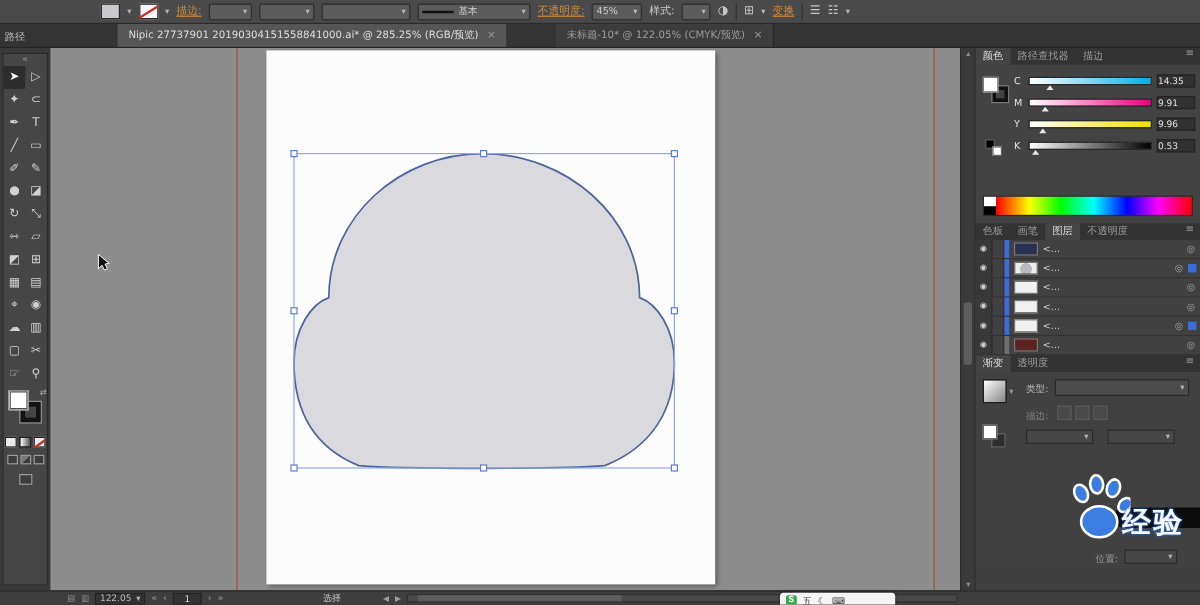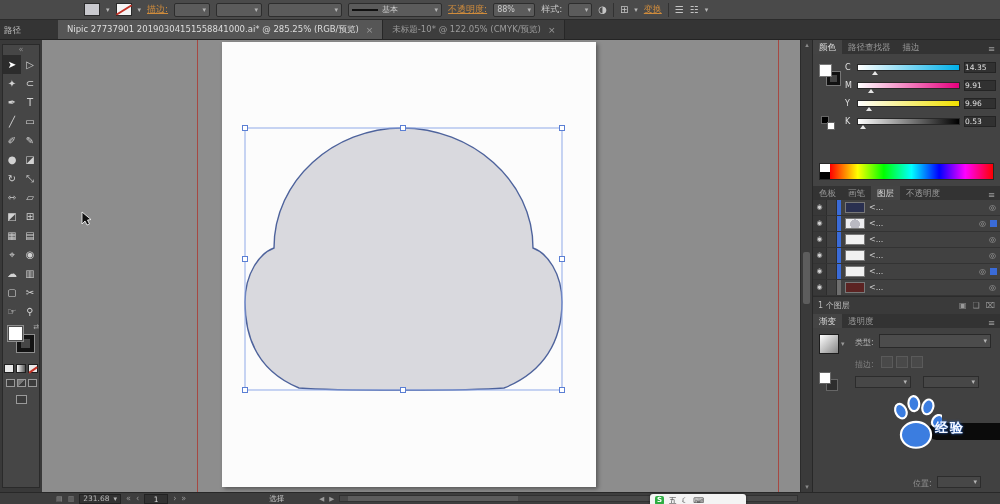--- a/index.html
+++ b/index.html
@@ -23,21 +23,21 @@
   .vsep { width:1px; height:14px; background:#323232; }
   .cic { color:#c5c5c5; font-size:10px; line-height:1; }
   .lineprev { width:26px; border-top:2px solid #111; display:inline-block; }
 
   
   #tbar { position:absolute; left:0; top:20px; width:1000px; height:20px; background:#343434;
           border-bottom:1px solid #242424; display:flex; align-items:stretch; }
   #pathlabel { position:absolute; left:4px; top:25px; font-size:8.5px; color:#bdbdbd; }
   .tabswrap { display:flex; margin-left:58px; }
   .dtab { display:flex; align-items:center; gap:7px; padding:0 9px; font-size:8.5px;
-          background:#3d3d3d; color:#9b9b9b; border-right:1px solid #272727; white-space:nowrap; }
+          background:#3d3d3d; color:#9b9b9b; border-right:1px solid #272727; white-space:nowrap;margin-left:40px; }
   .dtab.active { background:#565656; color:#dedede; }
   .tclose { font-size:9px; color:#9a9a9a; }
 
   
   #rail { position:absolute; left:0; top:40px; width:42px; height:452px; background:#393939; }
   #tpanel { position:absolute; left:2px; top:44px; width:38px; height:444px; background:#464646;
             border:1px solid #2a2a2a; }
   .thead { height:10px; text-align:center; color:#909090; font-size:8px; line-height:9px; }
   .tgrid { display:grid; grid-template-columns:18px 18px; }
   .tcell { height:19px; display:flex; align-items:center; justify-content:center;
@@ -65,21 +65,21 @@
               box-shadow:2px 2px 4px rgba(0,0,0,.38); }
   .guide { position:absolute; top:0; width:1px; height:452px; background:#a8403a; opacity:.9; }
   #vscroll { position:absolute; left:800px; top:40px; width:12px; height:452px; background:#3a3a3a;
              border-left:1px solid #2b2b2b; }
   .varrow { width:12px; height:10px; text-align:center; color:#8a8a8a; font-size:7px; line-height:10px; }
   .vthumb { position:absolute; left:2px; top:212px; width:7px; height:52px; background:#5d5d5d; border-radius:2px; }
 
   
   #dock { position:absolute; left:812px; top:40px; width:188px; height:452px; background:#3f3f3f;
           border-left:1px solid #282828; }
-  .ptabs { height:14px; background:#333333; display:flex; align-items:flex-end; font-size:8.5px; color:#9a9a9a; }
+  .ptabs { height:14px; background:#333333; display:flex; align-items:flex-start; font-size:8.5px; color:#9a9a9a; }
   .ptab { padding:0 6px; height:14px; line-height:14px; white-space:nowrap; }
   .ptab.active { background:#444444; color:#dddddd; }
   .pmenu { margin-left:auto; padding:0 5px; color:#9a9a9a; }
   #colorbody { position:relative; height:132px; background:#434343; }
   .cpfill { position:absolute; left:6px; top:10px; width:13px; height:13px; background:#fff; border:1px solid #777; }
   .cpstroke { position:absolute; left:14px; top:18px; width:13px; height:13px; border:3px solid #111; outline:1px solid #777; }
   .cpmini1 { position:absolute; left:8px; top:62px; width:8px; height:8px; background:#000; border:1px solid #666; }
   .cpmini2 { position:absolute; left:14px; top:68px; width:8px; height:8px; background:#fff; border:1px solid #666; }
   #channels { position:absolute; left:32px; top:4px; right:4px; }
   .chrow { display:flex; align-items:center; height:18px; gap:4px; }
@@ -125,21 +125,21 @@
          display:flex; align-items:center; justify-content:flex-end; padding:0 3px; color:#aaa; }
   .gddsm { position:absolute; height:12px; background:#474747; border:1px solid #2c2c2c;
            display:flex; align-items:center; justify-content:flex-end; padding:0 3px; color:#777; }
   .gsticon { position:absolute; width:12px; height:12px; border:1px solid #5a5a5a; background:#494949; }
   .gproxy1 { position:absolute; left:6px; top:44px; width:12px; height:12px; background:#fff; border:1px solid #666; }
   .gproxy2 { position:absolute; left:13px; top:51px; width:12px; height:12px; background:#2e2e2e; border:1px solid #666; }
 
   
   #wm { position:absolute; left:888px; top:395px; width:112px; height:72px; z-index:8; }
   #wmpill { position:absolute; left:40px; top:28px; width:72px; height:17px; background:#0b0b0b; border-radius:9px 0 0 9px; }
-  #wmtext { position:absolute; left:47px; top:24px; font-size:13px; font-weight:bold; color:#f5f8ff;
+  #wmtext { position:absolute; left:47px; top:24px; font-size:24px; font-weight:bold; color:#f5f8ff;
             text-shadow:0 0 3px #2b6bd4, 0 0 1px #2b6bd4; letter-spacing:2px; }
 
   
   #sbar { position:absolute; left:0; top:492px; width:1000px; height:12px; background:#3e3e3e;
           border-top:1px solid #282828; display:flex; align-items:center; gap:5px;
           padding-left:56px; font-size:7.5px; color:#b8b8b8; z-index:3; }
   .sic { color:#8d8d8d; font-size:7px; }
   .sdd { height:10px; background:#323232; border:1px solid #222; display:flex; align-items:center;
          padding:0 3px; gap:4px; }
   .abox { width:24px; height:10px; background:#323232; border:1px solid #222; text-align:center;
@@ -180,21 +180,21 @@
         <span></span>
         <span class="dar">▾</span>
       </span>
     <span class="dd" style="width:94px; justify-content:flex-start; gap:4px">
       <span class="lineprev"></span>
       <span>基本</span>
       <span class="dar" style="margin-left:auto">▾</span>
     </span>
     <span class="olink">不透明度:</span>
     <span class="dd" style="width:42px">
-      <span>88%</span>
+      <span>45%</span>
       <span class="dar">▾</span>
     </span>
     <span class="plain">样式:</span>
     <span class="dd" style="width:24px">
         <span></span>
         <span class="dar">▾</span>
       </span>
     <span class="cic">◑</span>
     <span class="vsep"></span>
     <span class="cic">⊞</span>
@@ -405,27 +405,20 @@
         <span class="lsel"></span>
       </div>
       <div class="lrow">
         <span class="leye">◉</span>
         <span class="llock"></span>
         <span class="laccent gray"></span>
         <span class="lthumb t6"></span>
         <span class="llabel">&lt;...</span>
         <span class="ltarget">◎</span>
       </div>
-      <div class="lfooter">
-        <span>1 个图层</span>
-        <span style="flex:1"></span>
-        <span class="lficon">▣</span>
-        <span class="lficon">❏</span>
-        <span class="lficon">⌧</span>
-      </div>
     </div>
 
     <div class="ptabs">
       <span class="ptab active">渐变</span>
       <span class="ptab">透明度</span>
       <span class="pmenu">≡</span>
     </div>
 
     <div id="gbody">
       <span class="gthumb"></span>
@@ -464,21 +457,21 @@
         <ellipse cx="24" cy="37" rx="14" ry="12"></ellipse>
       </g>
     </svg>
     <span id="wmtext">经验</span>
   </div>
 
   <div id="sbar">
     <span class="sic">▤</span>
     <span class="sic">▥</span>
     <span class="sdd">
-      <span>231.68</span>
+      <span>122.05</span>
       <span class="dar">▾</span>
     </span>
     <span class="navg">«</span>
     <span class="navg">‹</span>
     <span class="abox">1</span>
     <span class="navg">›</span>
     <span class="navg">»</span>
     <span id="stool">选择</span>
     <span class="navg" style="margin-left:30px;font-size:6.5px">◀</span>
     <span class="navg" style="font-size:6.5px">▶</span>

